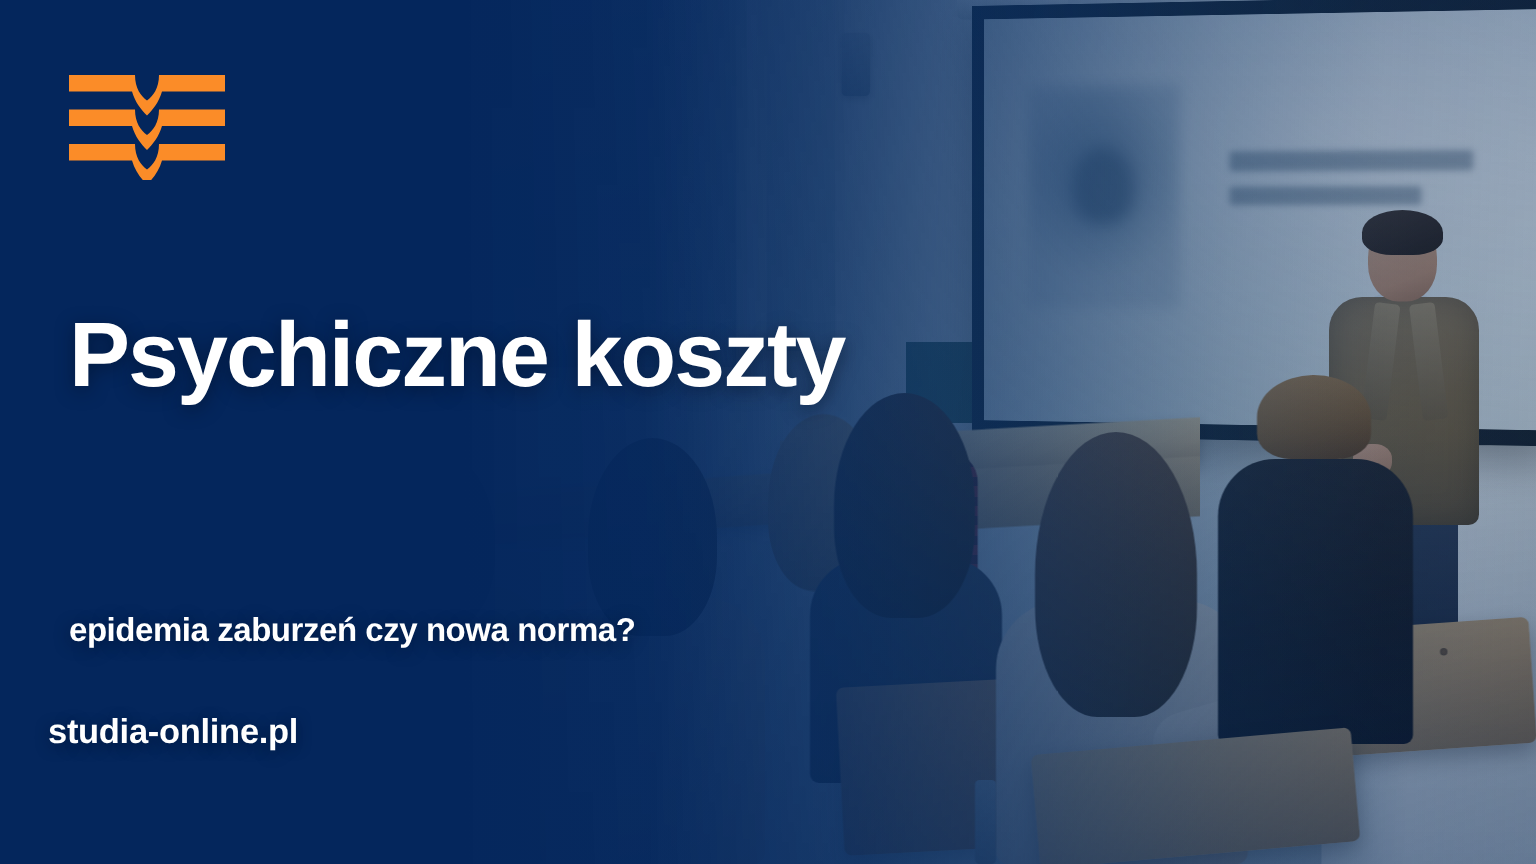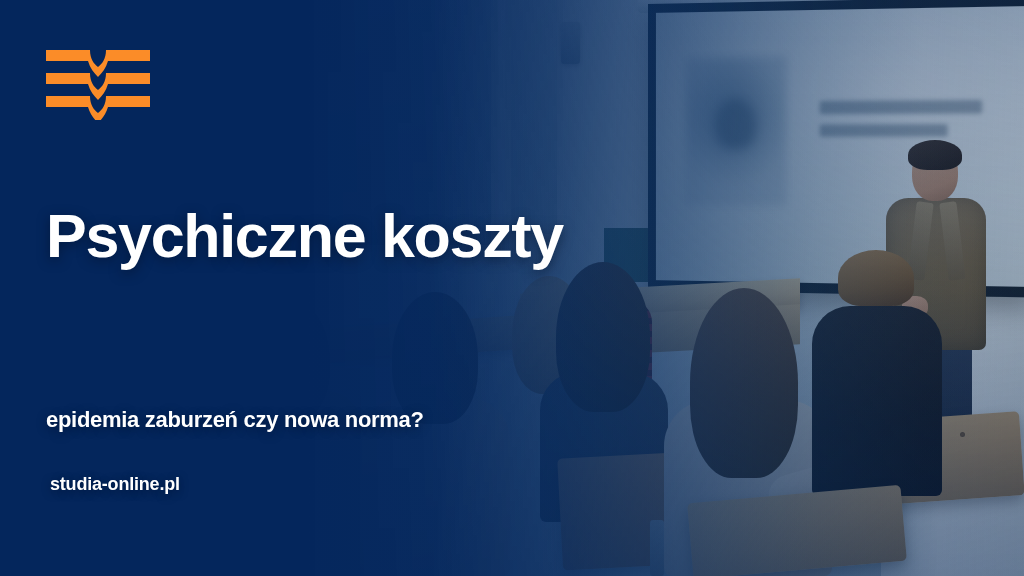--- a/index.html
+++ b/index.html
@@ -343,23 +343,23 @@
     color:#ffffff;
     font-size:22px;
     font-weight:700;
     letter-spacing:-.3px;
     white-space:nowrap;
     text-shadow:0 2px 10px rgba(2,14,36,.5);
     margin-top:45px;
   }
 
   .site {
-    position:absolute; left:50px; top:474px;
+    position:absolute; left:32px; top:474px;
     color:#ffffff;
-    font-size:18px;
+    font-size:23px;
     font-weight:bold;
     letter-spacing:-.2px;
     text-shadow:0 2px 9px rgba(2,14,36,.5);
   }
 </style>
 </head>
 <body>
 
 <div id="banner">
 

